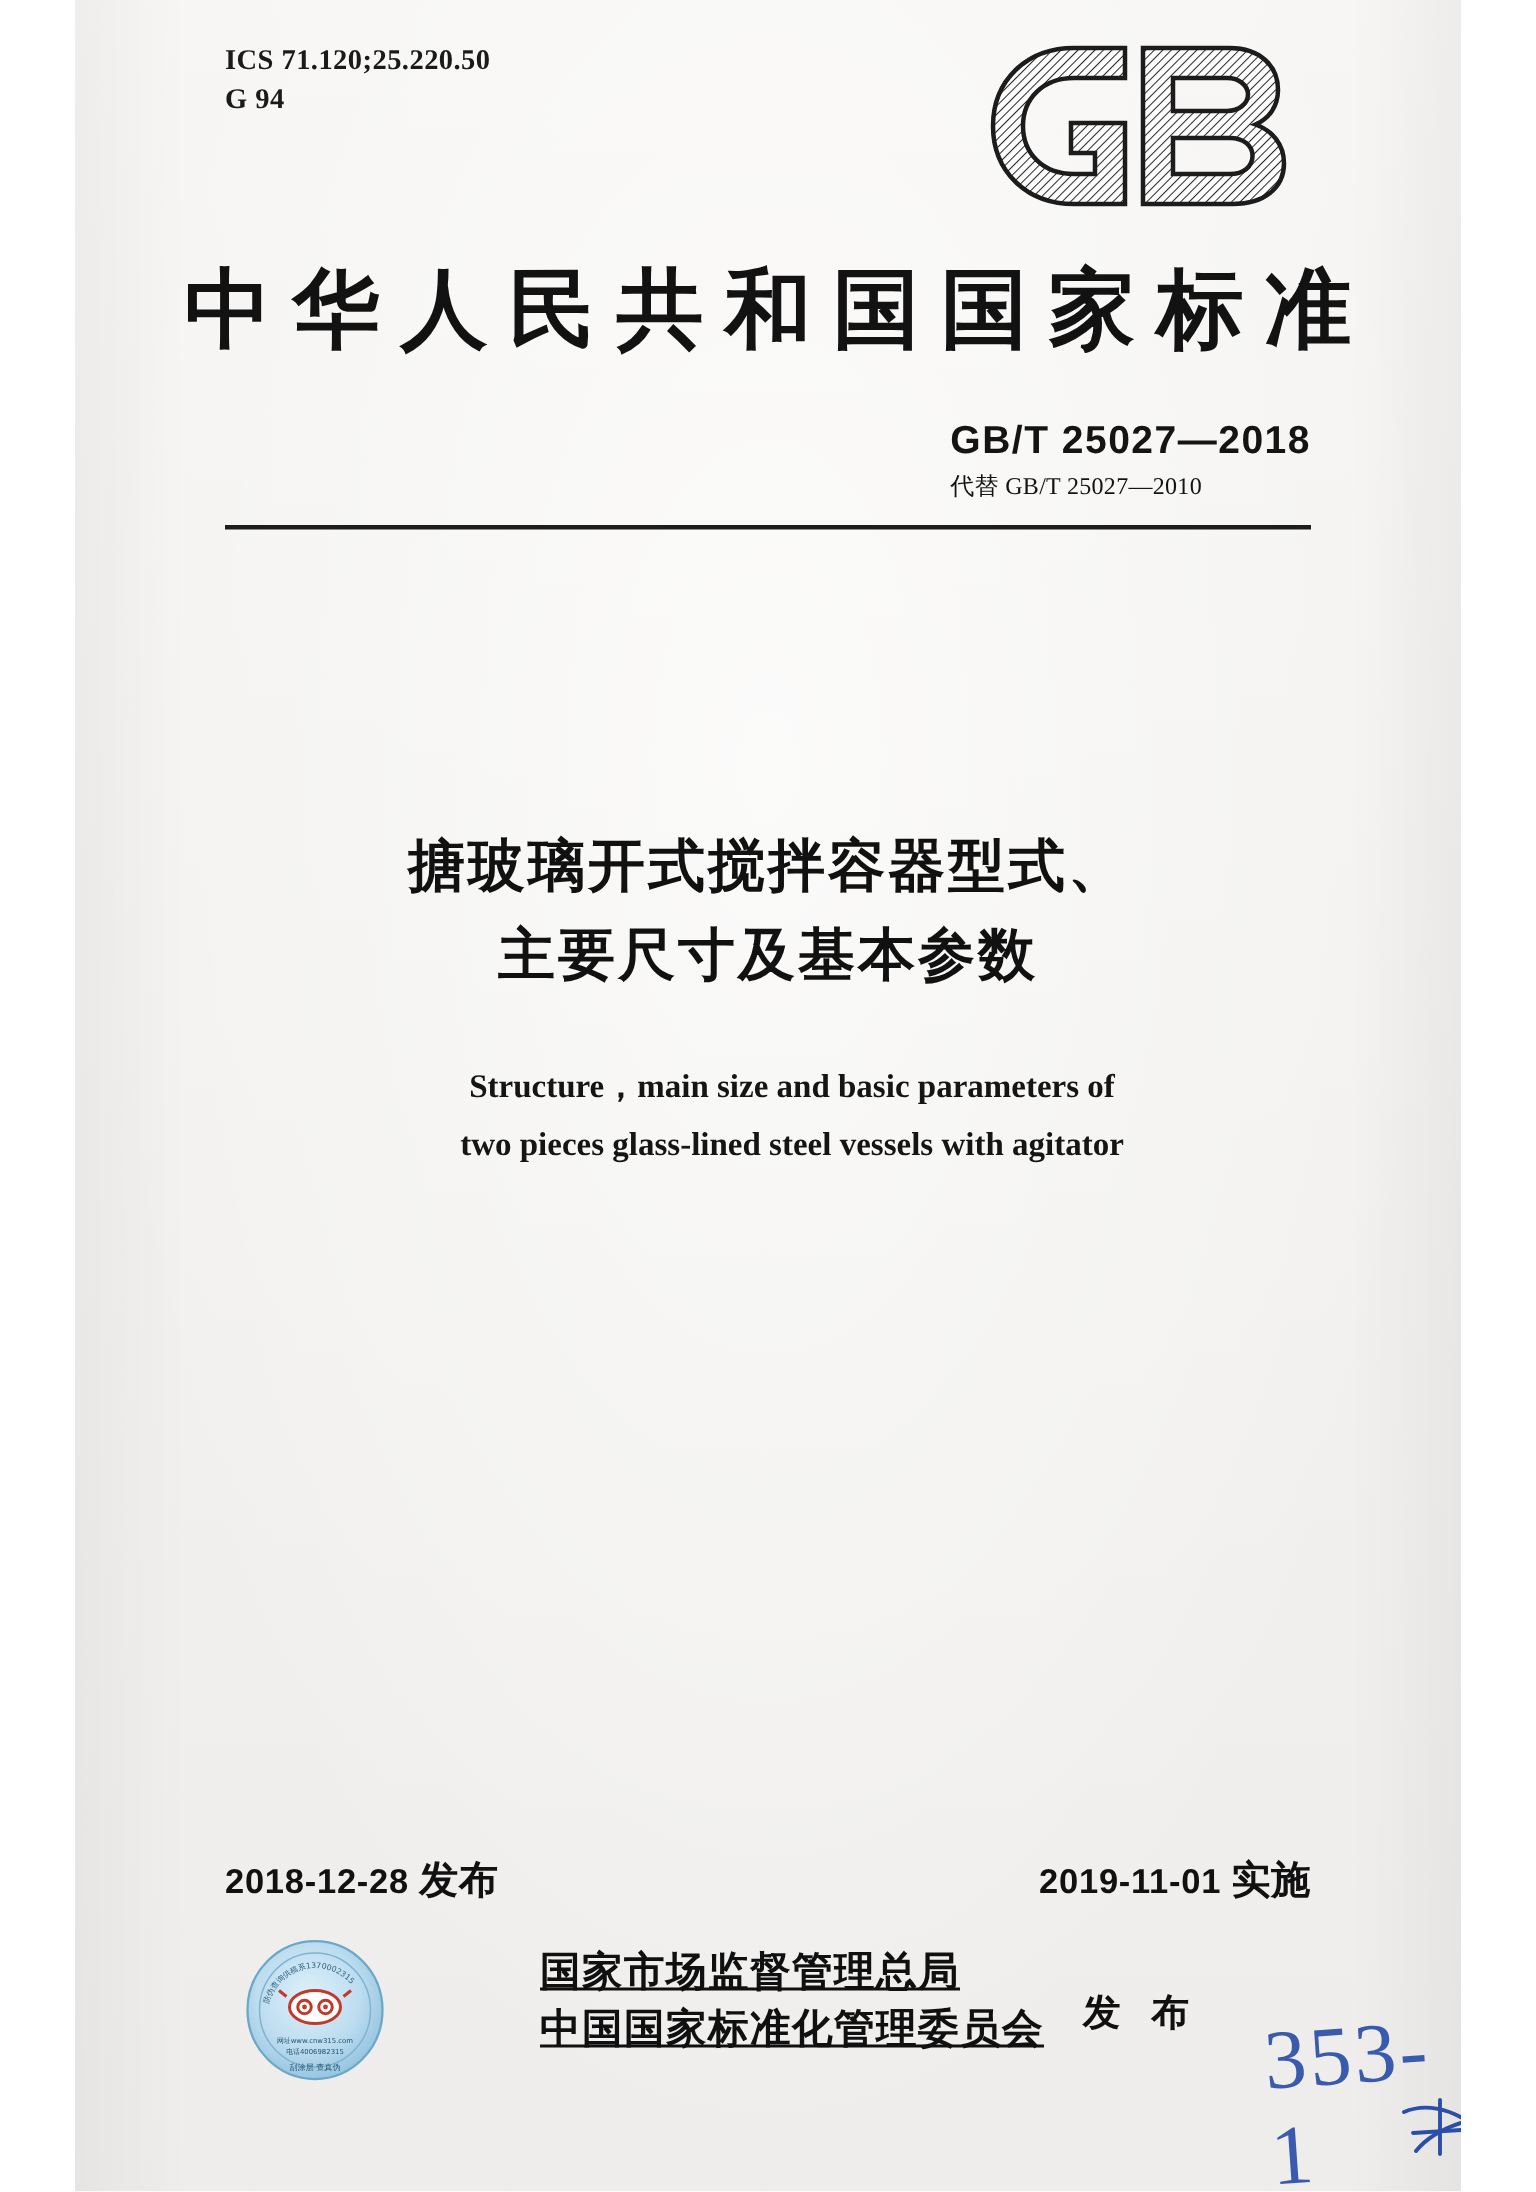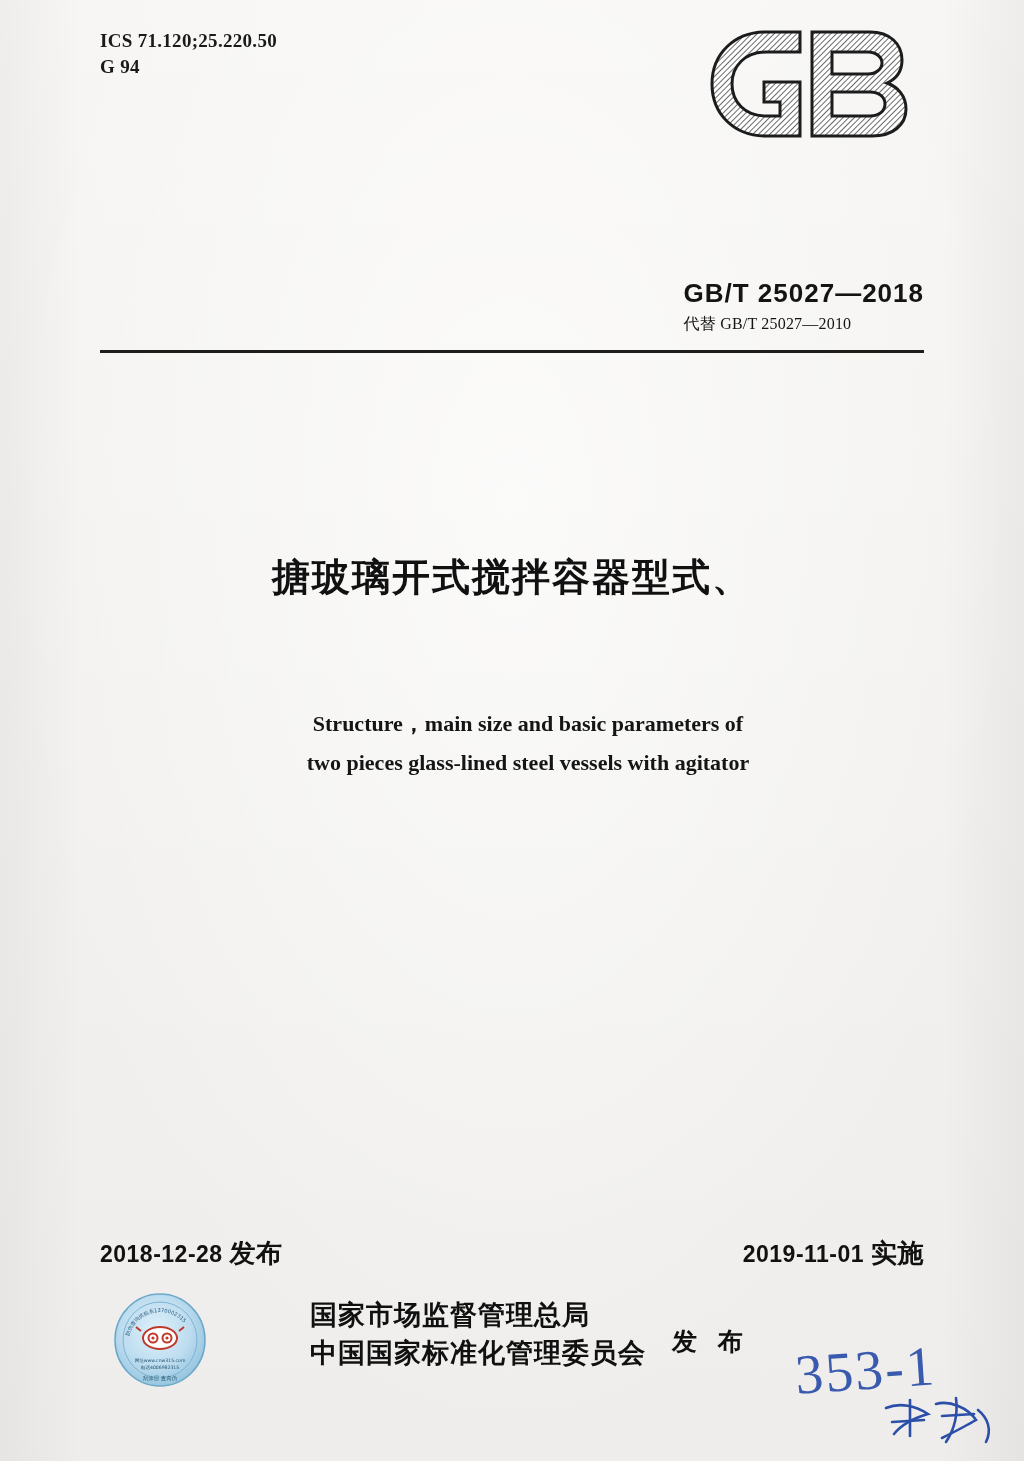--- a/index.html
+++ b/index.html
@@ -5,21 +5,21 @@
   html, body {
     margin: 0;
     padding: 0;
     background: #ffffff;
   }
   body {
     font-family: "Liberation Sans", sans-serif;
   }
   .page {
     position: relative;
-    width: 1024px;
+    width: 924px;
     height: 1461px;
     margin: 0 auto;
     background: linear-gradient(180deg, #f7f6f4 0%, #f3f2f0 40%, #eeedeb 100%);
     overflow: hidden;
   }
   
   .paper-shade {
     position: absolute;
     inset: 0;
     background:
@@ -162,20 +162,21 @@
   .publisher {
     position: absolute;
     left: 310px;
     top: 1296px;
     font-family: "DejaVu Sans", sans-serif;
     font-weight: bold;
     font-size: 27px;
     line-height: 1.42;
     color: #101010;
     letter-spacing: 1px;
+    text-decoration: underline;
   }
   .publish-verb {
     position: absolute;
     left: 672px;
     top: 1325px;
     font-family: "DejaVu Sans", sans-serif;
     font-weight: bold;
     font-size: 25px;
     letter-spacing: 6px;
     color: #101010;
@@ -241,30 +242,32 @@
                  M128 28 L128 50 L164 50
                  C172 50 178 45 178 39
                  C178 33 172 28 164 28 Z
                  M128 68 L128 92 L166 92
                  C175 92 181 87 181 80
                  C181 73 175 68 166 68 Z" fill="url(#hatch)" stroke="#1c1c1c" stroke-width="3"></path>
       </g>
     </svg>
   </div>
 
+  <div class="main-title">中华人民共和国国家标准</div>
 
   <div class="std-no">
     <div class="num">GB/T 25027—2018</div>
     <div class="replaces">代替 GB/T 25027—2010</div>
   </div>
 
   <div class="rule"></div>
 
   <div class="cn-title">
     <div>搪玻璃开式搅拌容器型式、</div>
+    <div>主要尺寸及基本参数</div>
   </div>
 
   <div class="en-title">
     <div>Structure，main size and basic parameters of</div>
     <div>two pieces glass-lined steel vessels with agitator</div>
   </div>
 
   <div class="date-issue">
     <span>2018-12-28</span>
     <span class="cn">发布</span>

